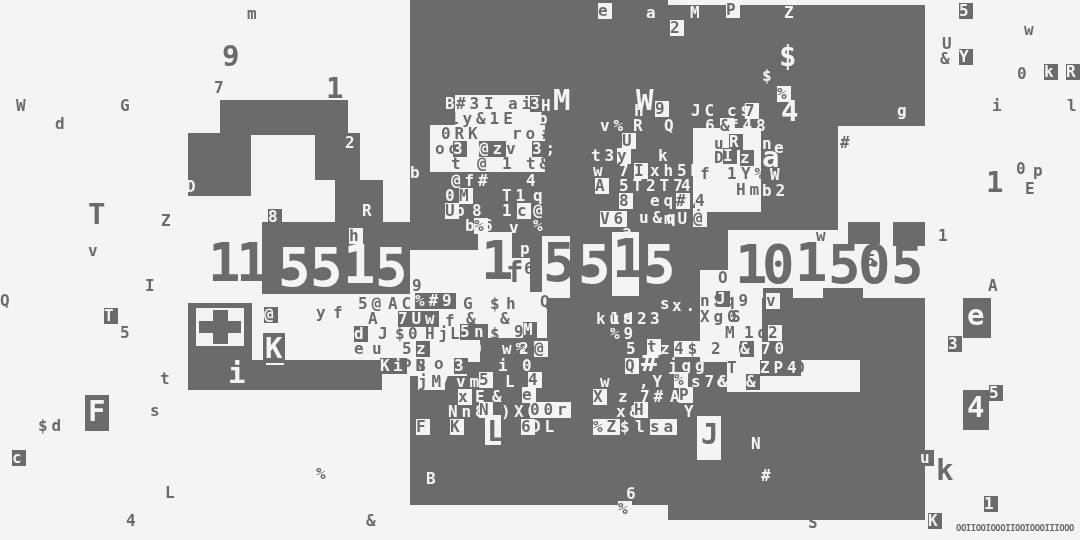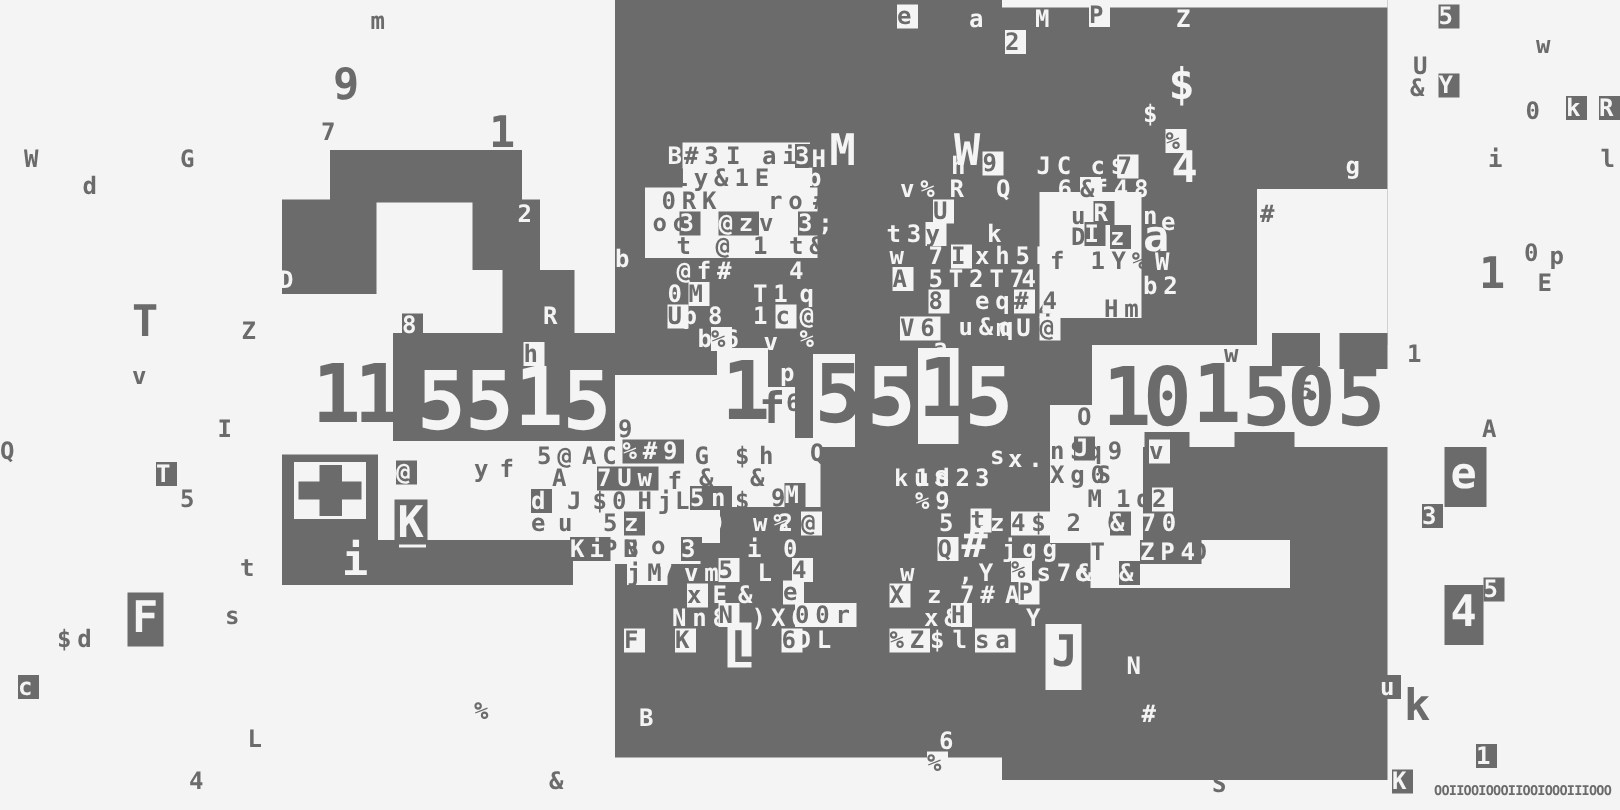--- a/index.html
+++ b/index.html
@@ -171,21 +171,21 @@
     <div class="g s1 fl" style="left: 619px; top: 163px;">7</div>
     <div class="g s1 fd bl" style="left: 634px; top: 163px;">I</div>
     <div class="g s1 fl" style="left: 650px; top: 163px;">xh5B</div>
     <div class="g s1 fd" style="left: 700px; top: 166px;">f</div>
     <div class="g s1 fd" style="left: 727px; top: 166px;">1</div>
     <div class="g s1 fd" style="left: 741px; top: 166px;">Y%</div>
     <div class="g s1 fl" style="left: 770px; top: 167px;">W</div>
     <div class="g s1 fd bl" style="left: 595px; top: 178px;">A</div>
     <div class="g s1 fl" style="left: 619px; top: 178px;">5T2T7</div>
     <div class="g s1 fl" style="left: 681px; top: 178px;">4</div>
-    <div class="g s1 fd" style="left: 736px; top: 198px;">Hm</div>
+    <div class="g s1 fd" style="left: 736px; top: 182px;">Hm</div>
     <div class="g s1 fl" style="left: 762px; top: 183px;">b2</div>
     <div class="g s1 fd" style="left: 692px; top: 198px;">4</div>
     <div class="g s1 fd bl" style="left: 619px; top: 193px;">8</div>
     <div class="g s1 fl" style="left: 650px; top: 193px;">eqJ</div>
     <div class="g s1 fd bl" style="left: 676px; top: 193px;">#</div>
     <div class="g s1 fd bl" style="left: 695px; top: 193px;">4</div>
     <div class="g s1 fd bl" style="left: 600px; top: 211px;">V6</div>
     <div class="g s1 fl" style="left: 664px; top: 211px;">mU</div>
     <div class="g s1 fd bl" style="left: 693px; top: 211px;">@</div>
     <div class="g s1 fl" style="left: 622px; top: 224px;">a</div>

